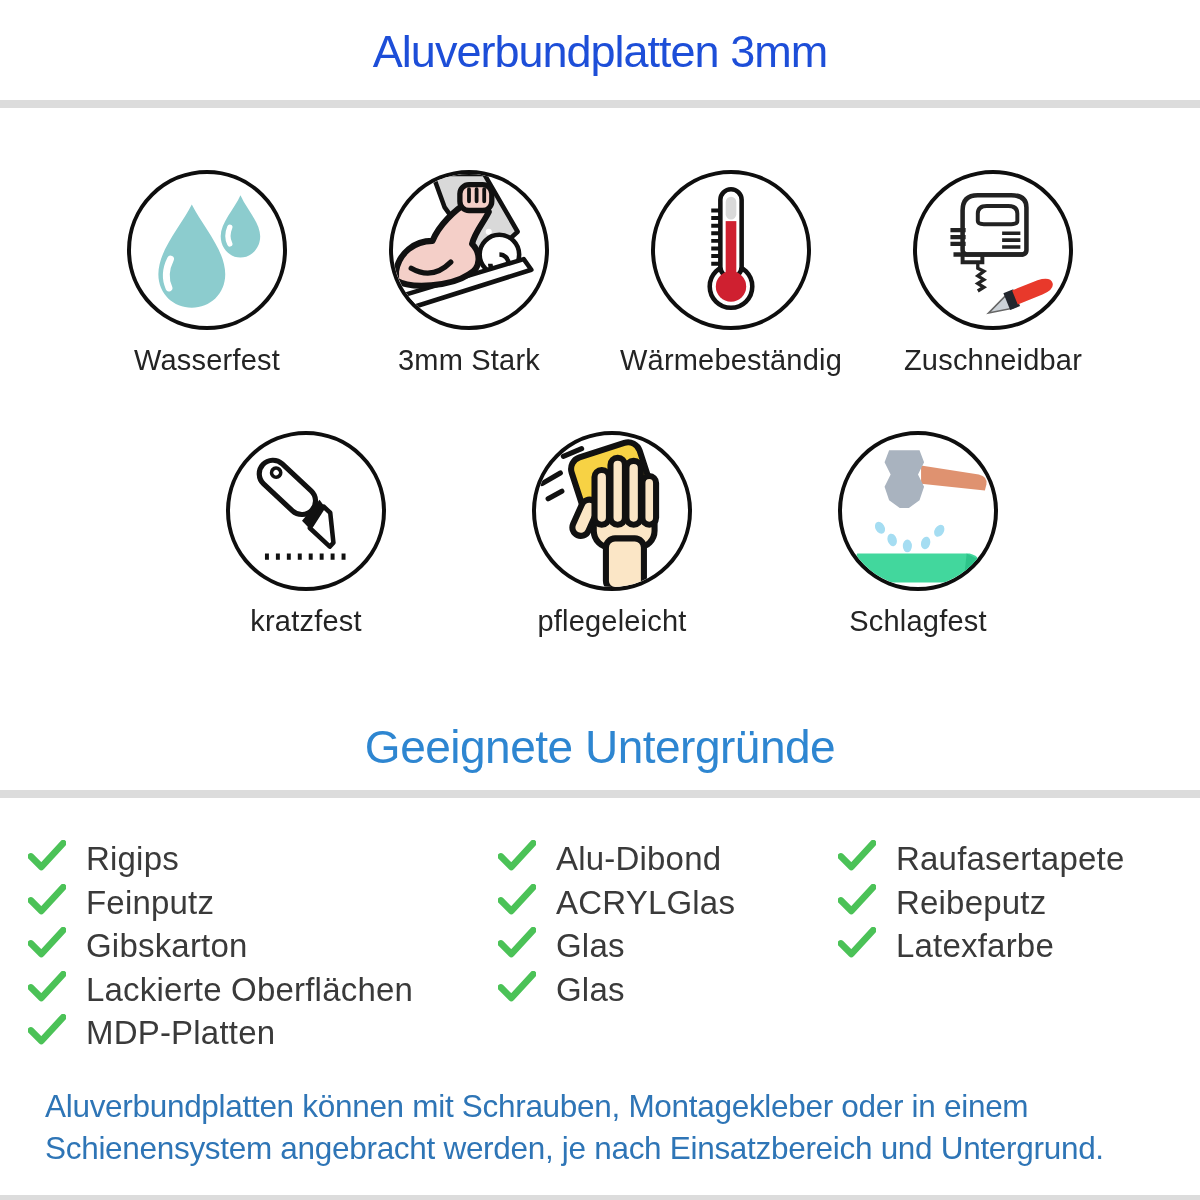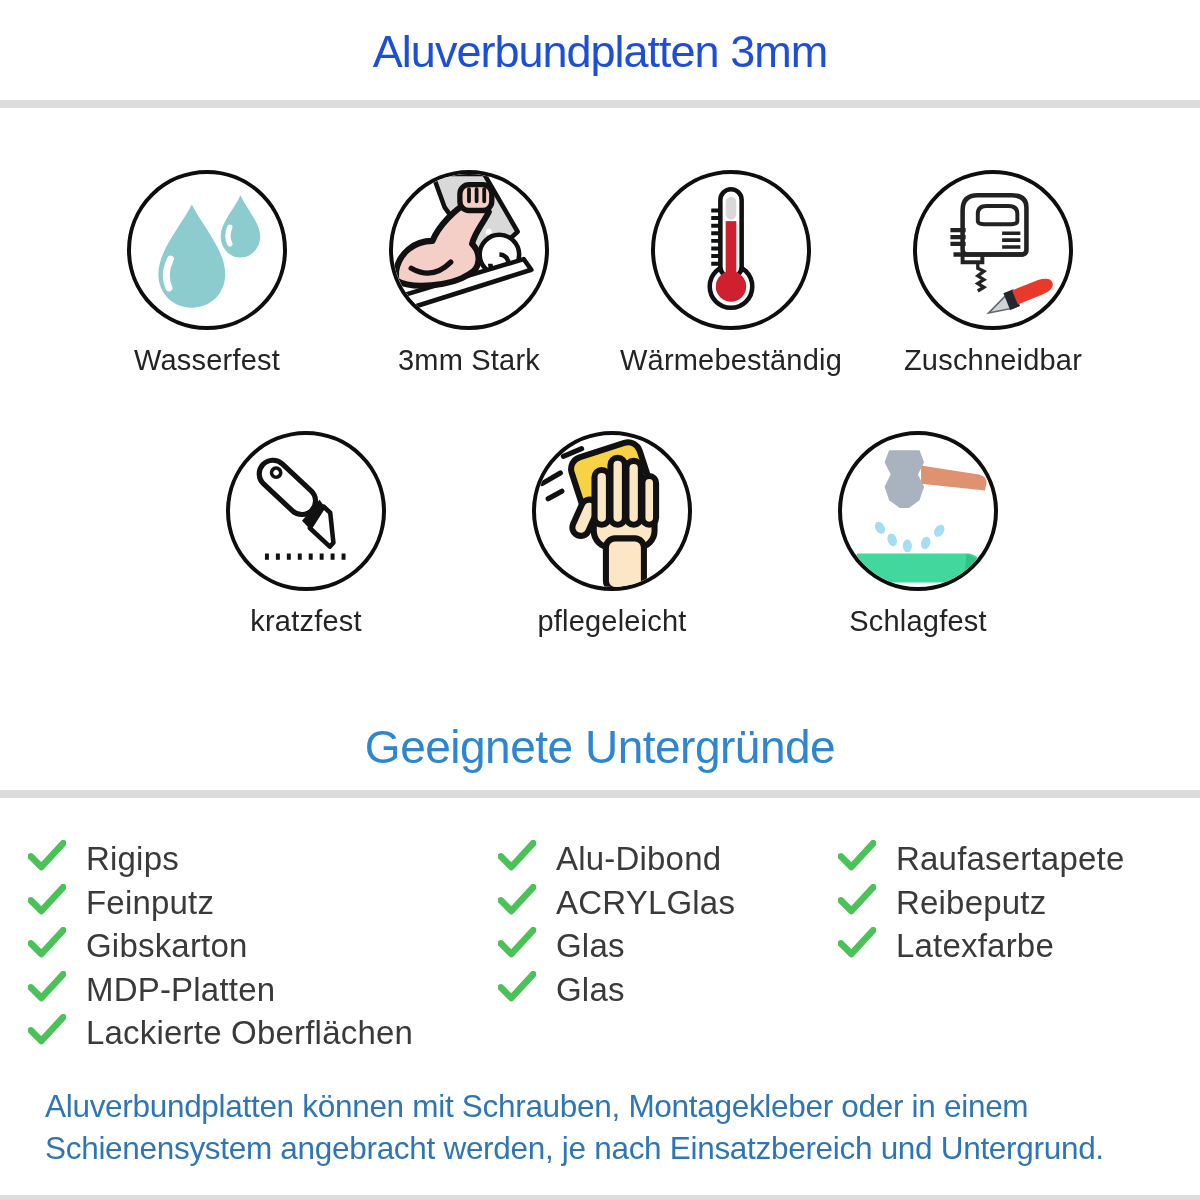--- a/index.html
+++ b/index.html
@@ -186,27 +186,27 @@
       <div class="check-row">
         <svg viewBox="0 0 40 32">
             <path d="M3,17 L14,28 L37,3" fill="none" stroke="#4bc257" stroke-width="7" stroke-linecap="round" stroke-linejoin="round"></path>
           </svg>
         <span class="check-label">Gibskarton</span>
       </div>
       <div class="check-row">
         <svg viewBox="0 0 40 32">
             <path d="M3,17 L14,28 L37,3" fill="none" stroke="#4bc257" stroke-width="7" stroke-linecap="round" stroke-linejoin="round"></path>
           </svg>
+        <span class="check-label">Lackierte Oberflächen</span>
+      </div>
+      <div class="check-row">
+        <svg viewBox="0 0 40 32">
+            <path d="M3,17 L14,28 L37,3" fill="none" stroke="#4bc257" stroke-width="7" stroke-linecap="round" stroke-linejoin="round"></path>
+          </svg>
         <span class="check-label">MDP-Platten</span>
-      </div>
-      <div class="check-row">
-        <svg viewBox="0 0 40 32">
-            <path d="M3,17 L14,28 L37,3" fill="none" stroke="#4bc257" stroke-width="7" stroke-linecap="round" stroke-linejoin="round"></path>
-          </svg>
-        <span class="check-label">Lackierte Oberflächen</span>
       </div>
     </div>
 
     <div class="substrate-col">
       <div class="check-row">
         <svg viewBox="0 0 40 32">
             <path d="M3,17 L14,28 L37,3" fill="none" stroke="#4bc257" stroke-width="7" stroke-linecap="round" stroke-linejoin="round"></path>
           </svg>
         <span class="check-label">Alu-Dibond</span>
       </div>

